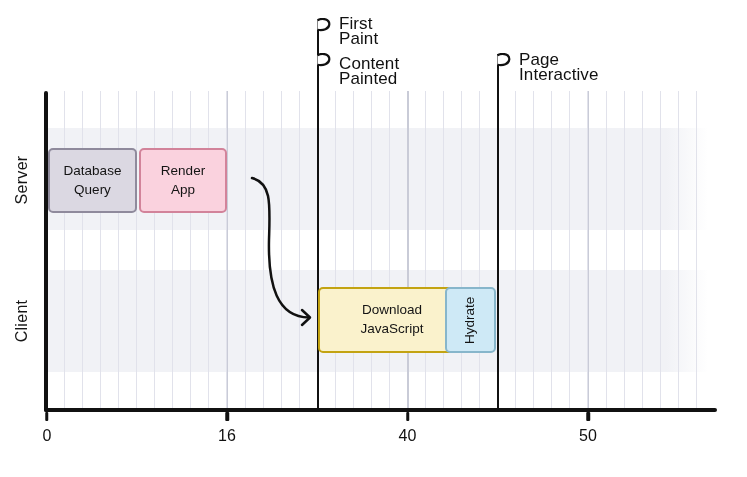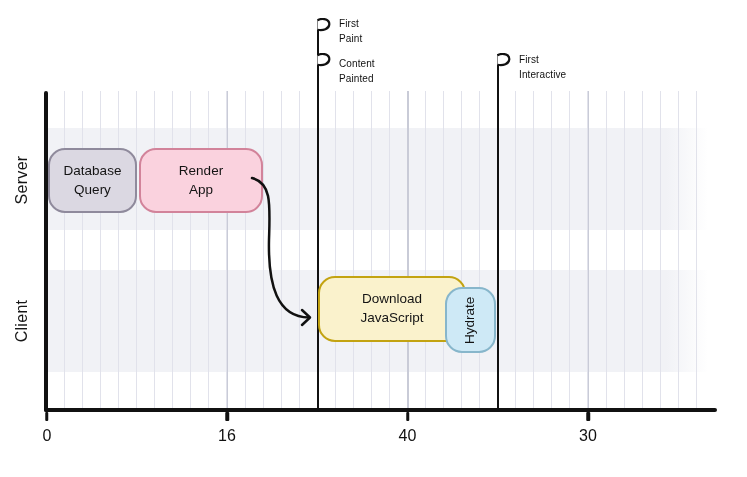--- a/index.html
+++ b/index.html
@@ -31,37 +31,37 @@
   
   .y-axis{position:absolute;left:44px;top:91px;width:4px;height:321px;background:#111;border-radius:2px;}
   .x-axis{position:absolute;left:44px;top:408px;width:673px;height:4px;background:#111;border-radius:2px;}
 
   
   .ms-line{position:absolute;width:2.5px;background:#111;border-radius:1px;}
   .ms-line.l1{left:316.5px;top:20px;height:392px;}
   .ms-line.l2{left:496.5px;top:54px;height:358px;}
   .ms-flag{position:absolute;width:17px;height:16px;}
   .ms-label{
-    position:absolute;font-size:10px;line-height:15px;color:#111;
+    position:absolute;font-size:17px;line-height:15px;color:#111;
     letter-spacing:.1px;
   }
 
   
   .task{
     position:absolute;box-sizing:border-box;
-    border:2px solid #999;border-radius:17px;
+    border:2px solid #999;border-radius:5px;
     display:flex;align-items:center;justify-content:center;
     font-size:13.5px;line-height:1.4;text-align:center;color:#141414;
   }
   .task .lbl{display:block;}
   .task.db{left:48px;top:148px;width:89px;height:65px;}
   .task.db .lbl{max-width:80px;}
-  .task.render{left:139px;top:148px;width:124px;height:65px;}
+  .task.render{left:139px;top:148px;width:88px;height:65px;}
   .task.render .lbl{max-width:58px;}
-  .task.download{left:318px;top:276px;width:148px;height:66px;}
+  .task.download{left:318px;top:287px;width:148px;height:66px;}
   .task.download .lbl{max-width:95px;}
   .task.hydrate{left:445px;top:287px;width:51px;height:66px;}
   .task.hydrate .lbl{transform:rotate(-90deg);white-space:nowrap;}
 
   
   .lane-label{
     position:absolute;left:22px;transform:translate(-50%,-50%) rotate(-90deg);
     font-size:16px;letter-spacing:.3px;white-space:nowrap;color:#161616;
   }
   .lane-label.server{top:180px;}
@@ -104,21 +104,21 @@
   </svg>
 </div>
 <div class="ms-flag" style="left:496px;top:53px">
   <svg width="17" height="16" viewBox="0 0 17 16">
     <path d="M 1.5 2.2 C 7 -0.6 13.6 1.4 13.3 6.4 C 13.1 10.9 7 12.9 1.5 11.7" fill="#ffffff" stroke="#111" stroke-width="2.2" stroke-linejoin="round"></path>
   </svg>
 </div>
 
 <div class="ms-label" style="left:339px;top:16px;width:44px">First Paint</div>
 <div class="ms-label" style="left:339px;top:56px;width:56px">Content Painted</div>
-<div class="ms-label" style="left:519px;top:52px;width:66px">First Interactive</div>
+<div class="ms-label" style="left:519px;top:52px;width:66px">Page Interactive</div>
 
 <div class="lane-label server">Server</div>
 <div class="lane-label client">Client</div>
 
 <div class="task db" style="background: rgb(219, 216, 226); border-color: rgb(143, 138, 156);">
   <span class="lbl">Database Query</span>
 </div>
 <div class="task render" style="background: rgb(250, 210, 222); border-color: rgb(210, 131, 154);">
   <span class="lbl">Render App</span>
 </div>
@@ -137,13 +137,13 @@
 </div>
 
 <div class="tick" style="left:46.5px"></div>
 <div class="tick" style="left:227px"></div>
 <div class="tick" style="left:407.5px"></div>
 <div class="tick" style="left:588px"></div>
 
 <div class="tick-label" style="left:47px">0</div>
 <div class="tick-label" style="left:227px">16</div>
 <div class="tick-label" style="left:407.5px">40</div>
-<div class="tick-label" style="left:588px">30</div>
+<div class="tick-label" style="left:588px">50</div>
 
 </body></html>

